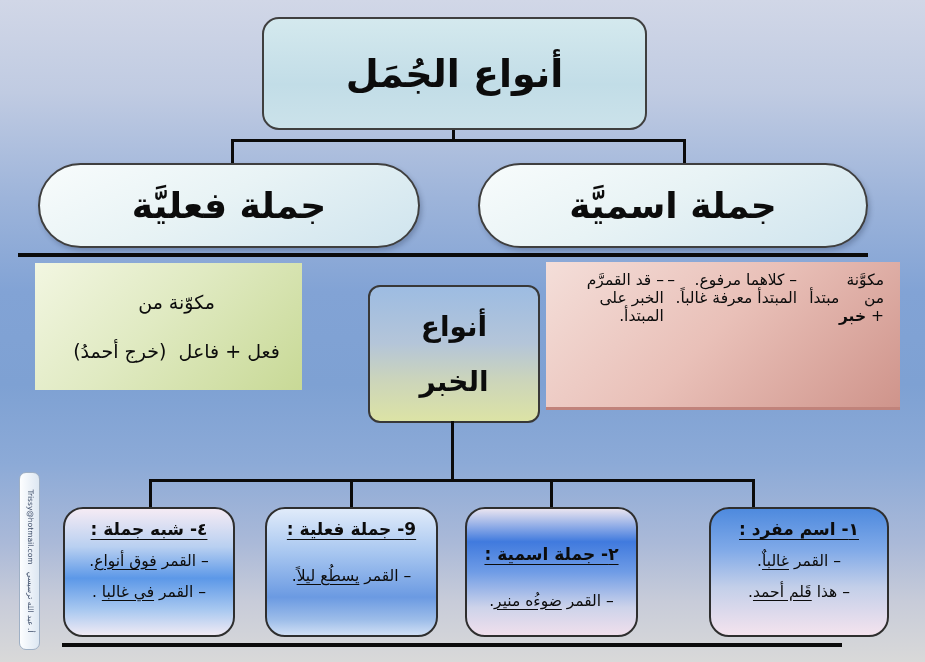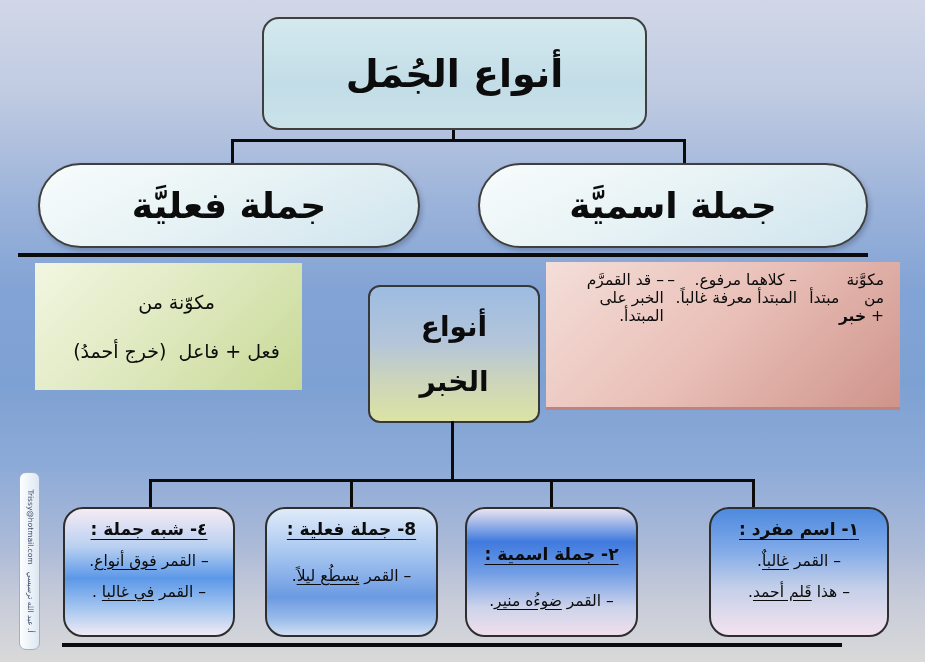--- a/index.html
+++ b/index.html
@@ -130,21 +130,21 @@
     <div class="tex"><span>– القمر </span><span class="u">غالباٌ</span><span>.</span></div>
     <div class="tex"><span>– هذا </span><span class="u">قَلم أحمد</span><span>.</span></div>
   </div>
 
   <div class="tbox tbox-2" dir="rtl">
     <div class="ttitle">٢- جملة اسمية :</div>
     <div class="tex"><span>– القمر </span><span class="u">ضوءُه منير</span><span>.</span></div>
   </div>
 
   <div class="tbox tbox-3" dir="rtl">
-    <div class="ttitle">8- جملة فعلية :</div>
+    <div class="ttitle">9- جملة فعلية :</div>
     <div class="tex"><span>– القمر </span><span class="u">يسطُع ليلاً</span><span>.</span></div>
   </div>
 
   <div class="tbox tbox-4" dir="rtl">
     <div class="ttitle">٤- شبه جملة :</div>
     <div class="tex"><span>– القمر </span><span class="u">فوق أنواع</span><span>.</span></div>
     <div class="tex"><span>– القمر </span><span class="u">في غالبا</span><span> .</span></div>
   </div>
 
   <div class="divider" style="left:62px;top:643px;width:780px"></div>

